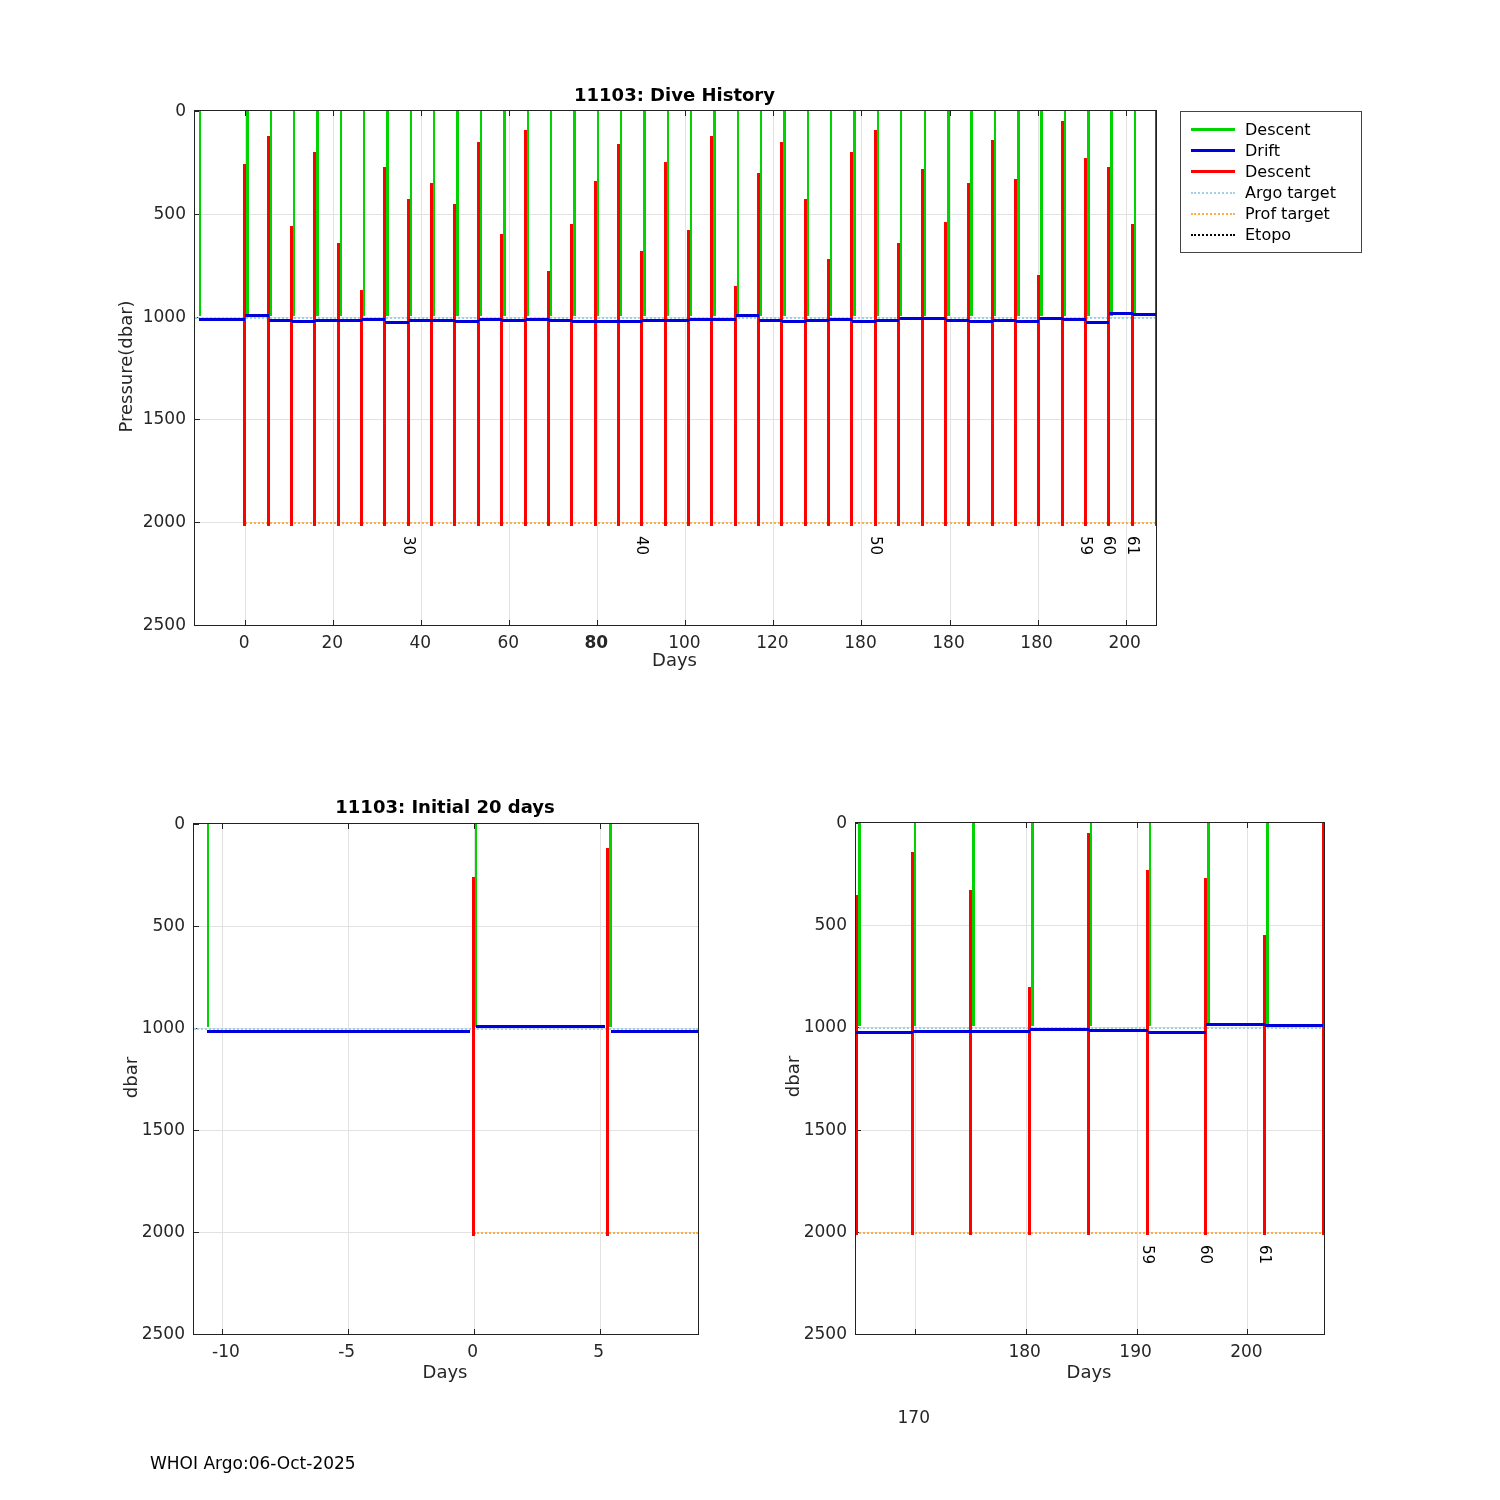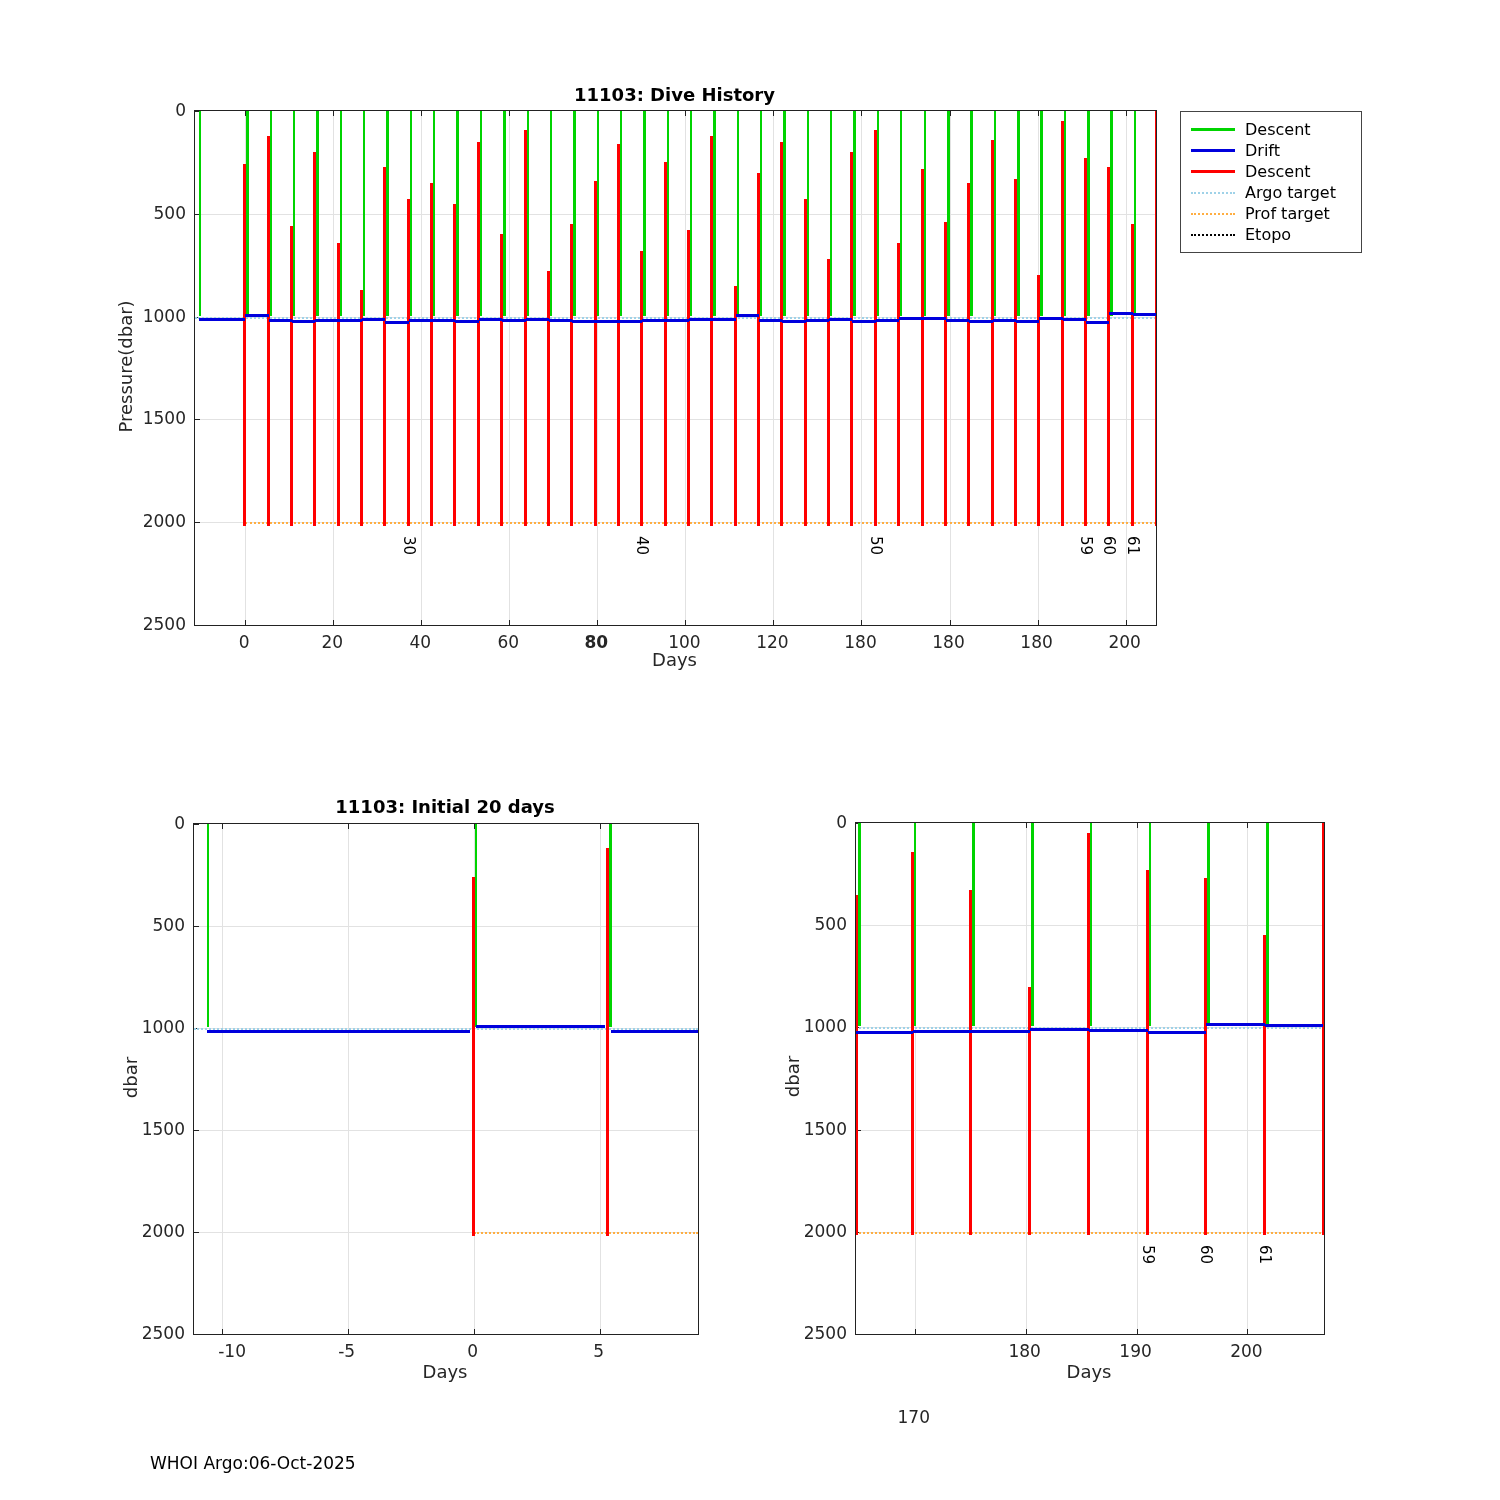--- a/index.html
+++ b/index.html
@@ -342,21 +342,21 @@
     <div class="tick-label-x" style="left: 825.493px; top: 632px;">180</div>
     <div class="tick-label-x" style="left: 913.537px; top: 632px;">180</div>
     <div class="tick-label-x" style="left: 1001.58px; top: 632px;">180</div>
     <div class="tick-label-x" style="left: 1089.62px; top: 632px;">200</div>
     <div class="tick-label-y" style="left: 126px; top: 100px;">0</div>
     <div class="tick-label-y" style="left: 126px; top: 202.8px;">500</div>
     <div class="tick-label-y" style="left: 126px; top: 305.6px;">1000</div>
     <div class="tick-label-y" style="left: 126px; top: 408.4px;">1500</div>
     <div class="tick-label-y" style="left: 126px; top: 511.2px;">2000</div>
     <div class="tick-label-y" style="left: 126px; top: 614px;">2500</div>
-    <div class="tick-label-x" style="left: 176px; top: 1341px; text-align: right;">-10</div>
+    <div class="tick-label-x" style="left: 191px; top: 1341px;">-10</div>
     <div class="tick-label-x" style="left: 311.72px; top: 1341px;">-5</div>
     <div class="tick-label-x" style="left: 437.72px; top: 1341px;">0</div>
     <div class="tick-label-x" style="left: 563.72px; top: 1341px;">5</div>
     <div class="tick-label-y" style="left: 125px; top: 813px;">0</div>
     <div class="tick-label-y" style="left: 125px; top: 915px;">500</div>
     <div class="tick-label-y" style="left: 125px; top: 1017px;">1000</div>
     <div class="tick-label-y" style="left: 125px; top: 1119px;">1500</div>
     <div class="tick-label-y" style="left: 125px; top: 1221px;">2000</div>
     <div class="tick-label-y" style="left: 125px; top: 1323px;">2500</div>
     <div class="tick-label-x" style="left: 878.777px; top: 1407px;">170</div>

